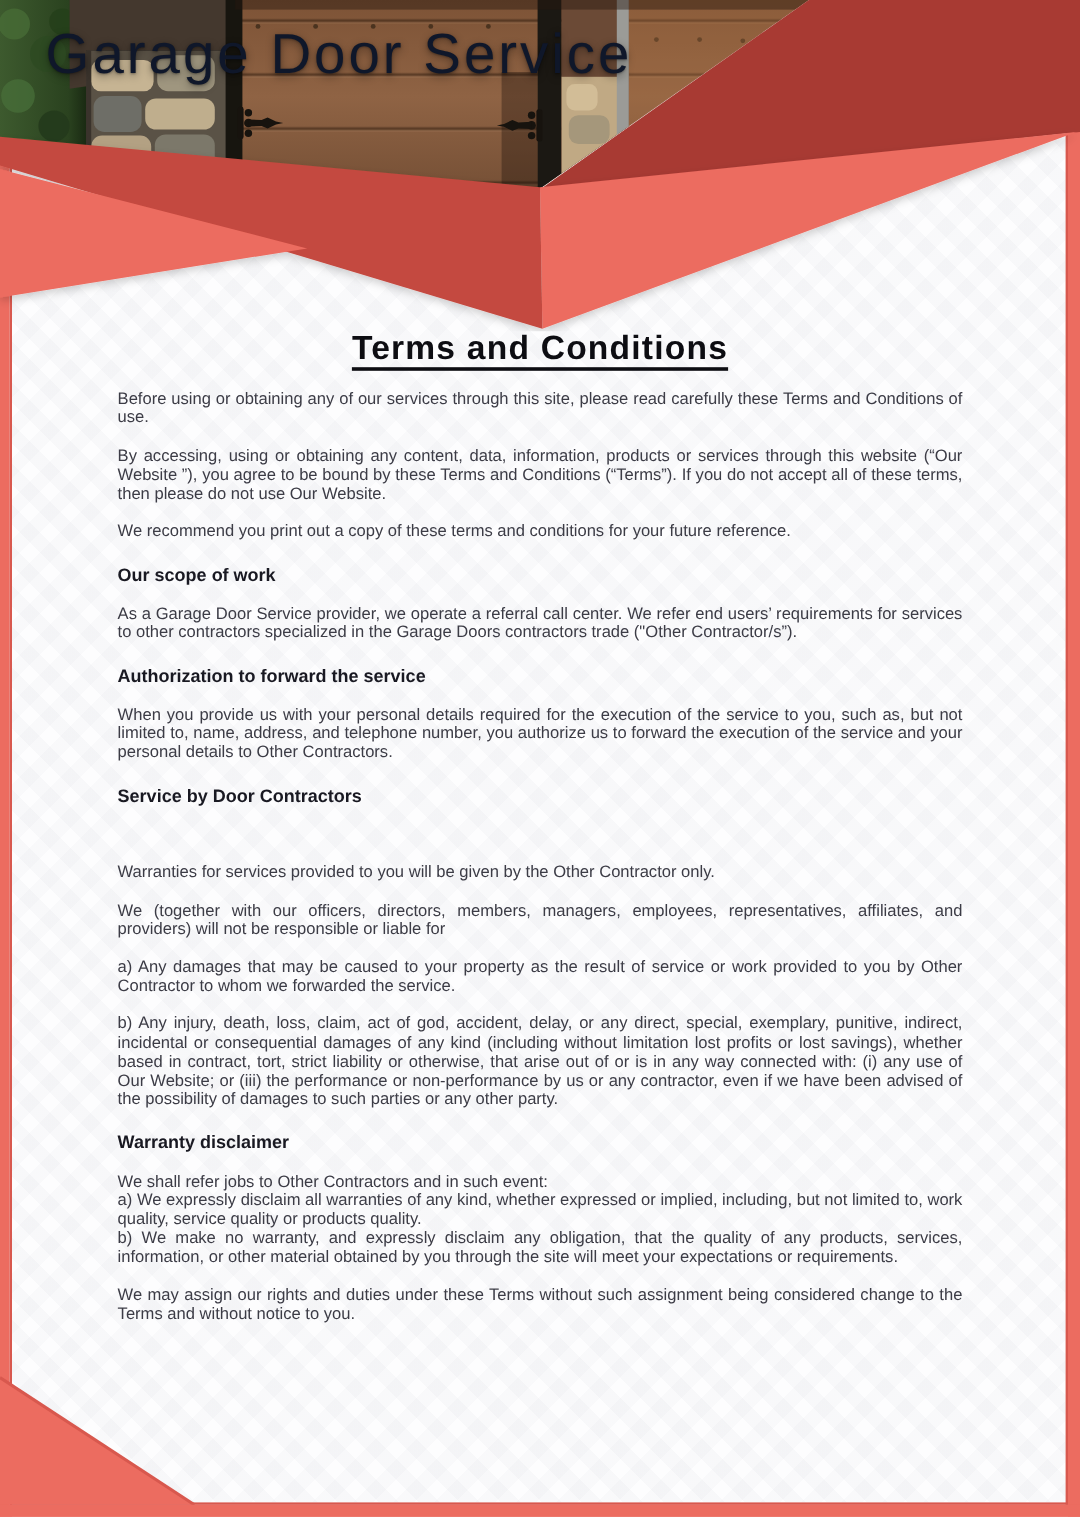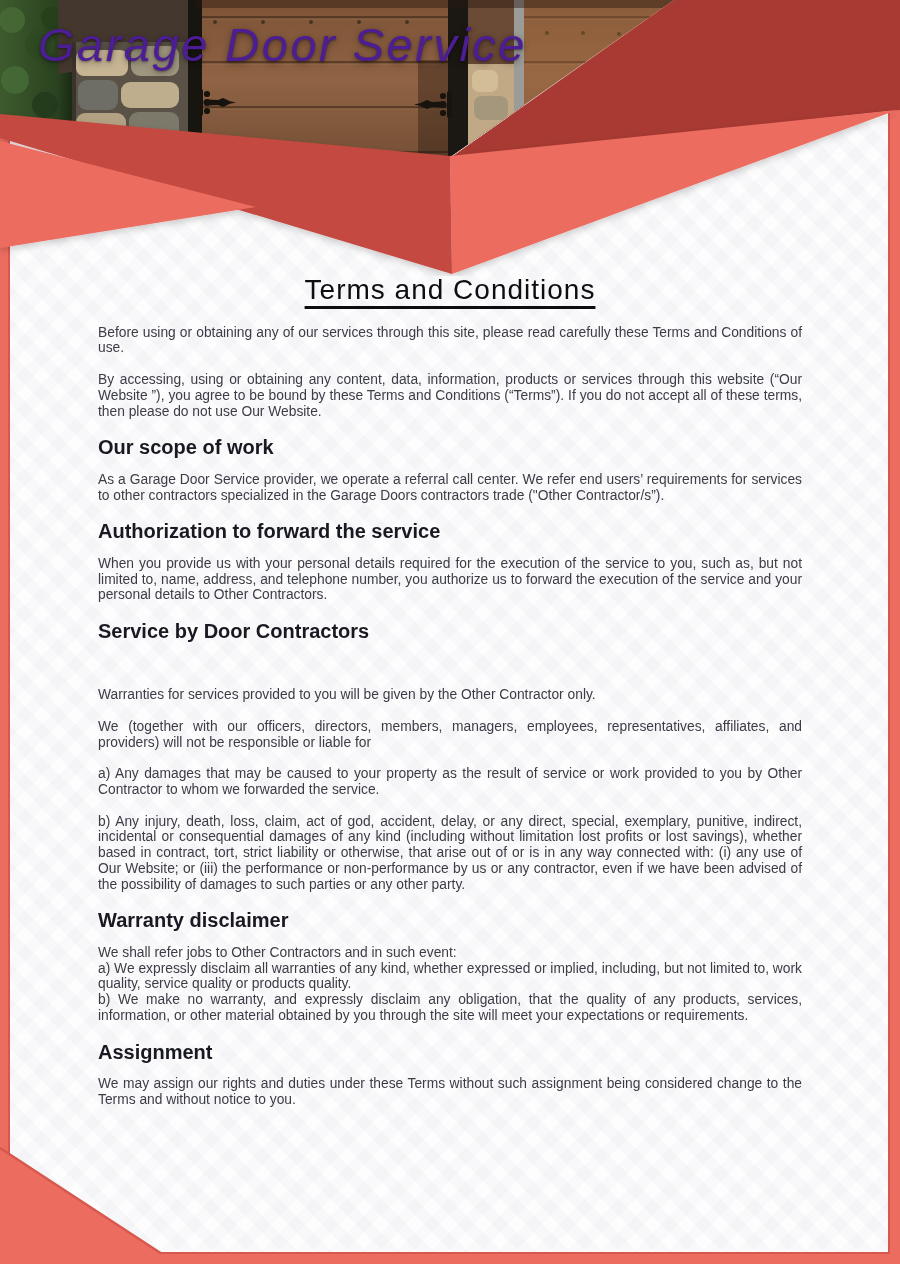--- a/index.html
+++ b/index.html
@@ -27,44 +27,43 @@
       repeating-linear-gradient(45deg, rgba(150,155,170,0.05) 0 12px, rgba(0,0,0,0) 12px 24px),
       repeating-linear-gradient(-45deg, rgba(150,155,170,0.04) 0 12px, rgba(0,0,0,0) 12px 24px),
       #fdfdfe;
   }
   .bottom-bar { position: absolute; left: 0; top: 1254px; width: 900px; height: 10px; background: var(--coral); }
   
   .header-art { position: absolute; left: 0; top: 0; width: 900px; height: 276px; display: block; }
   .brand {
     position: absolute; left: 38px; top: 14px;
     font-size: 47px; line-height: 62px; letter-spacing: 2.5px;
-    color: #4c1d95; font-weight: 400;
+    color: #0f172a; font-weight: 400;
     text-shadow: 0 2px 7px rgba(0,0,0,0.40), 0 1px 2px rgba(0,0,0,0.35);
     white-space: nowrap;
-    font-style: italic;
   }
   .corner-art { position: absolute; left: 0; top: 1144px; width: 220px; height: 110px; display: block; }
   
   .content {
     position: absolute; left: 98px; top: 274px; width: 704px;
     color: var(--text-color, #3c3c46);
     font-size: 13.8px; line-height: 15.7px;
   }
   .doc-title {
     margin: 8px 0 27px 0;
     text-align: center;
-    font-size: 28px; font-weight: normal; letter-spacing: 1px;
+    font-size: 28px; font-weight: bold; letter-spacing: 1px;
     color: var(--title-color, #0d0d12);
     text-decoration: underline;
     text-decoration-thickness: 3px;
     text-underline-offset: 7px;
   }
   .para { margin: 16px 0 14px 0; text-align: justify; }
   .sec-h {
-    font-size: 20px; font-weight: bold;
+    font-size: 15px; font-weight: bold;
     color: var(--heading-color, #191922);
     margin: 21px 0 8px 0;
   }
 </style>
 </head>
 <body>
 
 <div class="side-band left"></div>
 <div class="side-band right"></div>
 
@@ -185,27 +184,27 @@
   </g>
 </svg>
 
 <div class="brand">Garage Door Service</div>
 
 <div class="content">
   <h1 class="doc-title">Terms and Conditions</h1>
   <div id="terms-content">
       <p class="para">Before using or obtaining any of our services through this site, please read carefully these Terms and Conditions of use.</p>
       <p class="para">By accessing, using or obtaining any content, data, information, products or services through this website (“Our Website ”), you agree to be bound by these Terms and Conditions (“Terms”). If you do not accept all of these terms, then please do not use Our Website.</p>
+      <p class="para">We recommend you print out a copy of these terms and conditions for your future reference.</p>
       <h2 class="sec-h">Our scope of work</h2>
       <p class="para">As a Garage Door Service provider, we operate a referral call center. We refer end users’ requirements for services to other contractors specialized in the Garage Doors contractors trade ("Other Contractor/s”).</p>
       <h2 class="sec-h">Authorization to forward the service</h2>
       <p class="para">When you provide us with your personal details required for the execution of the service to you, such as, but not limited to, name, address, and telephone number, you authorize us to forward the execution of the service and your personal details to Other Contractors.</p>
       <h2 class="sec-h">Service by Door Contractors</h2>
       <p class="para"><br><br><span>Warranties for services provided to you will be given by the Other Contractor only.</span></p>
       <p class="para">We (together with our officers, directors, members, managers, employees, representatives, affiliates, and providers) will not be responsible or liable for</p>
       <p class="para">a) Any damages that may be caused to your property as the result of service or work provided to you by Other Contractor to whom we forwarded the service.</p>
       <p class="para">b) Any injury, death, loss, claim, act of god, accident, delay, or any direct, special, exemplary, punitive, indirect, incidental or consequential damages of any kind (including without limitation lost profits or lost savings), whether based in contract, tort, strict liability or otherwise, that arise out of or is in any way connected with: (i) any use of Our Website; or (iii) the performance or non-performance by us or any contractor, even if we have been advised of the possibility of damages to such parties or any other party.</p>
       <h2 class="sec-h">Warranty disclaimer</h2>
       <p class="para"><span>We shall refer jobs to Other Contractors and in such event:</span><br><span>a) We expressly disclaim all warranties of any kind, whether expressed or implied, including, but not limited to, work quality, service quality or products quality.</span><br><span>b) We make no warranty, and expressly disclaim any obligation, that the quality of any products, services, information, or other material obtained by you through the site will meet your expectations or requirements.</span></p>
-      <h2 class="sec-h">Assignment</h2>
       <p class="para">We may assign our rights and duties under these Terms without such assignment being considered change to the Terms and without notice to you.</p>
     </div>
 </div>
 
 </body></html>

